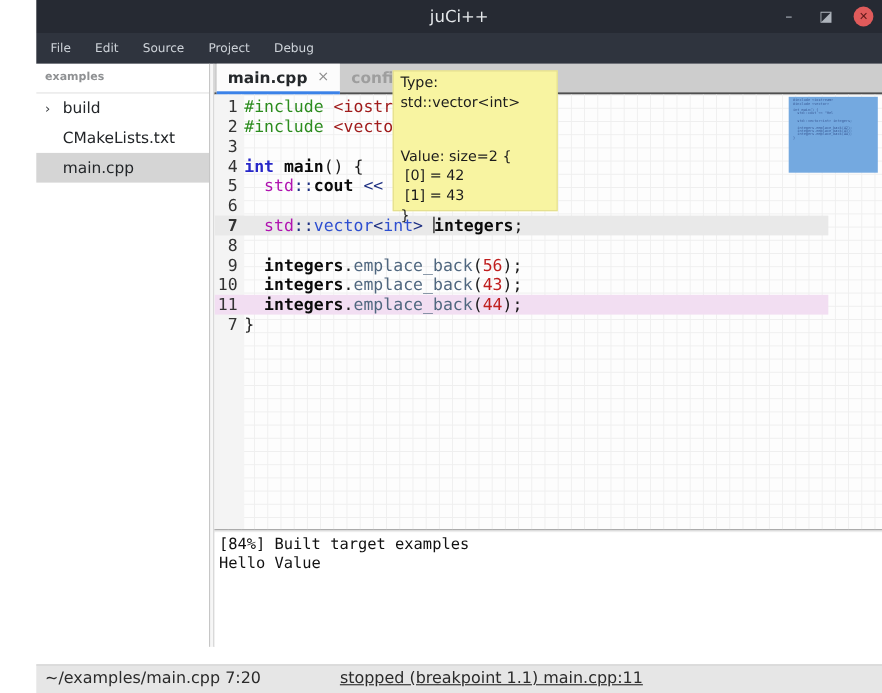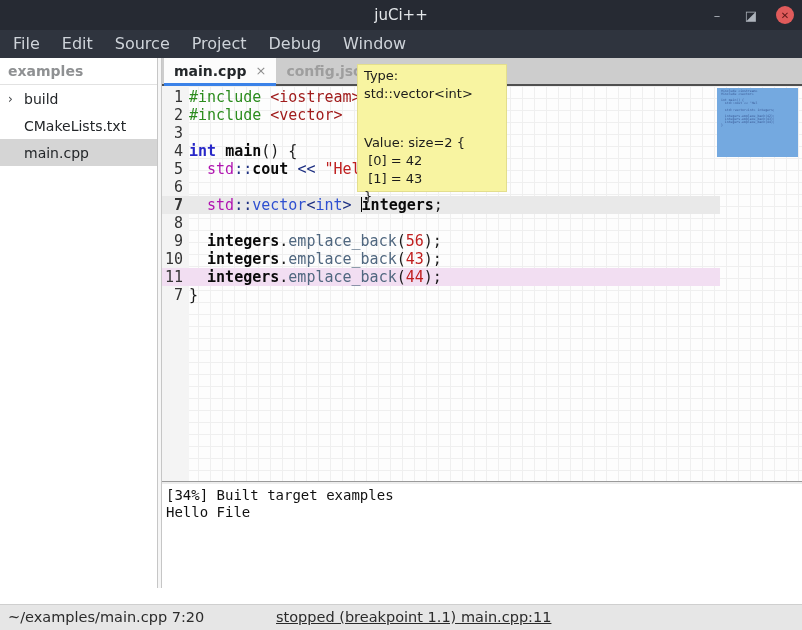--- a/index.html
+++ b/index.html
@@ -1,36 +1,36 @@
 <!DOCTYPE html>
 <html><head>
 <meta charset="utf-8">
 <style>
   * { margin:0; padding:0; box-sizing:border-box; }
   html,body { width:802px; height:630px; overflow:hidden; }
   body { font-family:"DejaVu Sans","Liberation Sans",sans-serif; position:relative; background:#fff; }
 
-  .window { position:absolute; inset:0; display:flex; flex-direction:column; }
+  .window { position:absolute; inset:0; display:flex; flex-direction:column;padding-left:33px; }
 
   
   .titlebar { height:30px; background:#262a33; display:flex; align-items:center; position:relative; flex:0 0 auto; }
   .title { position:absolute; left:0; right:0; text-align:center; color:#e4e7ea; font-size:15px; }
   .win-controls { position:absolute; right:8px; top:0; height:30px; display:flex; align-items:center; gap:16px; }
   .wc { color:#aeb4bc; font-size:13px; width:18px; height:18px; display:flex; align-items:center; justify-content:center; cursor:default; }
   .wc-close { background:#e05b5b; border-radius:50%; color:#5c1717; font-size:10px; font-weight:bold; }
 
   
   .menubar { height:28px; background:#2f343e; display:flex; align-items:center; padding-left:2px; flex:0 0 auto; }
-  .menu-item { color:#ced3d9; font-size:16px; padding:0 11px; line-height:28px; }
+  .menu-item { color:#ced3d9; font-size:11px; padding:0 11px; line-height:28px; }
 
   
   .main { flex:1 1 auto; display:flex; min-height:0; }
 
   .sidebar { width:157px; background:#ffffff; flex:0 0 auto; display:flex; flex-direction:column; }
-  .sidebar-header { height:27px; line-height:26px; padding-left:8px; color:#8f9193; font-weight:bold; font-size:14px; border-bottom:1px solid #e2e2e2; }
+  .sidebar-header { height:27px; line-height:26px; padding-left:8px; color:#8f9193; font-weight:bold; font-size:10px; border-bottom:1px solid #e2e2e2; }
   .tree-item { height:27px; display:flex; align-items:center; font-size:14px; color:#232629; }
   .tree-item .chev { width:16px; margin-left:8px; color:#3a3d40; font-size:12px; }
   .tree-item .no-chev { width:16px; margin-left:8px; }
   .tree-item.selected { background:#d5d5d5; }
 
   .vsep { width:5px; background:#f6f6f6; border-left:1px solid #c6c6c6; border-right:1px solid #c6c6c6; flex:0 0 auto; }
 
   .right { flex:1 1 auto; display:flex; flex-direction:column; min-width:0; }
 
   
@@ -91,21 +91,20 @@
       <span class="wc wc-close">✕</span>
     </div>
   </div>
 
   <div class="menubar" id="menubar">
       <div class="menu-item">File</div>
       <div class="menu-item">Edit</div>
       <div class="menu-item">Source</div>
       <div class="menu-item">Project</div>
       <div class="menu-item">Debug</div>
-      <div class="menu-item">Window</div>
     </div>
 
   <div class="main">
 
     <div class="sidebar">
       <div class="sidebar-header">examples</div>
       <div id="tree">
           <div class="tree-item">
             <span class="chev">›</span>
             <span>build</span>
@@ -163,22 +162,22 @@
           <div class="row" style="top: 128px;"><span class="ln">8</span><span class="code"></span></div>
           <div class="row" style="top: 146px;"><span class="ln">9</span><span class="code"><span class="c-def">  </span><span class="c-var">integers</span><span class="c-def">.</span><span class="c-meth">emplace_back</span><span class="c-def">(</span><span class="c-num">56</span><span class="c-def">);</span></span></div>
           <div class="row" style="top: 164px; justify-content: flex-end;"><span class="ln">10</span><span class="code"><span class="c-def">  </span><span class="c-var">integers</span><span class="c-def">.</span><span class="c-meth">emplace_back</span><span class="c-def">(</span><span class="c-num">43</span><span class="c-def">);</span></span></div>
           <div class="row" style="top: 182px;"><span class="ln">11</span><span class="code"><span class="c-def">  </span><span class="c-var">integers</span><span class="c-def">.</span><span class="c-meth">emplace_back</span><span class="c-def">(</span><span class="c-num">44</span><span class="c-def">);</span></span></div>
           <div class="row" style="top: 200px;"><span class="ln">7</span><span class="code"><span class="c-def">}</span></span></div>
         </div>
 
       <div class="hsep"></div>
 
       <div class="terminal" id="terminal">
-          <div>[34%] Built target examples</div>
-          <div>Hello File</div>
+          <div>[84%] Built target examples</div>
+          <div>Hello Value</div>
         </div>
     </div>
   </div>
 
   <div class="statusbar">
     <span class="status-left">~/examples/main.cpp 7:20</span>
     <span class="status-mid">stopped (breakpoint 1.1) main.cpp:11</span>
   </div>
 
   <div class="tooltip">

